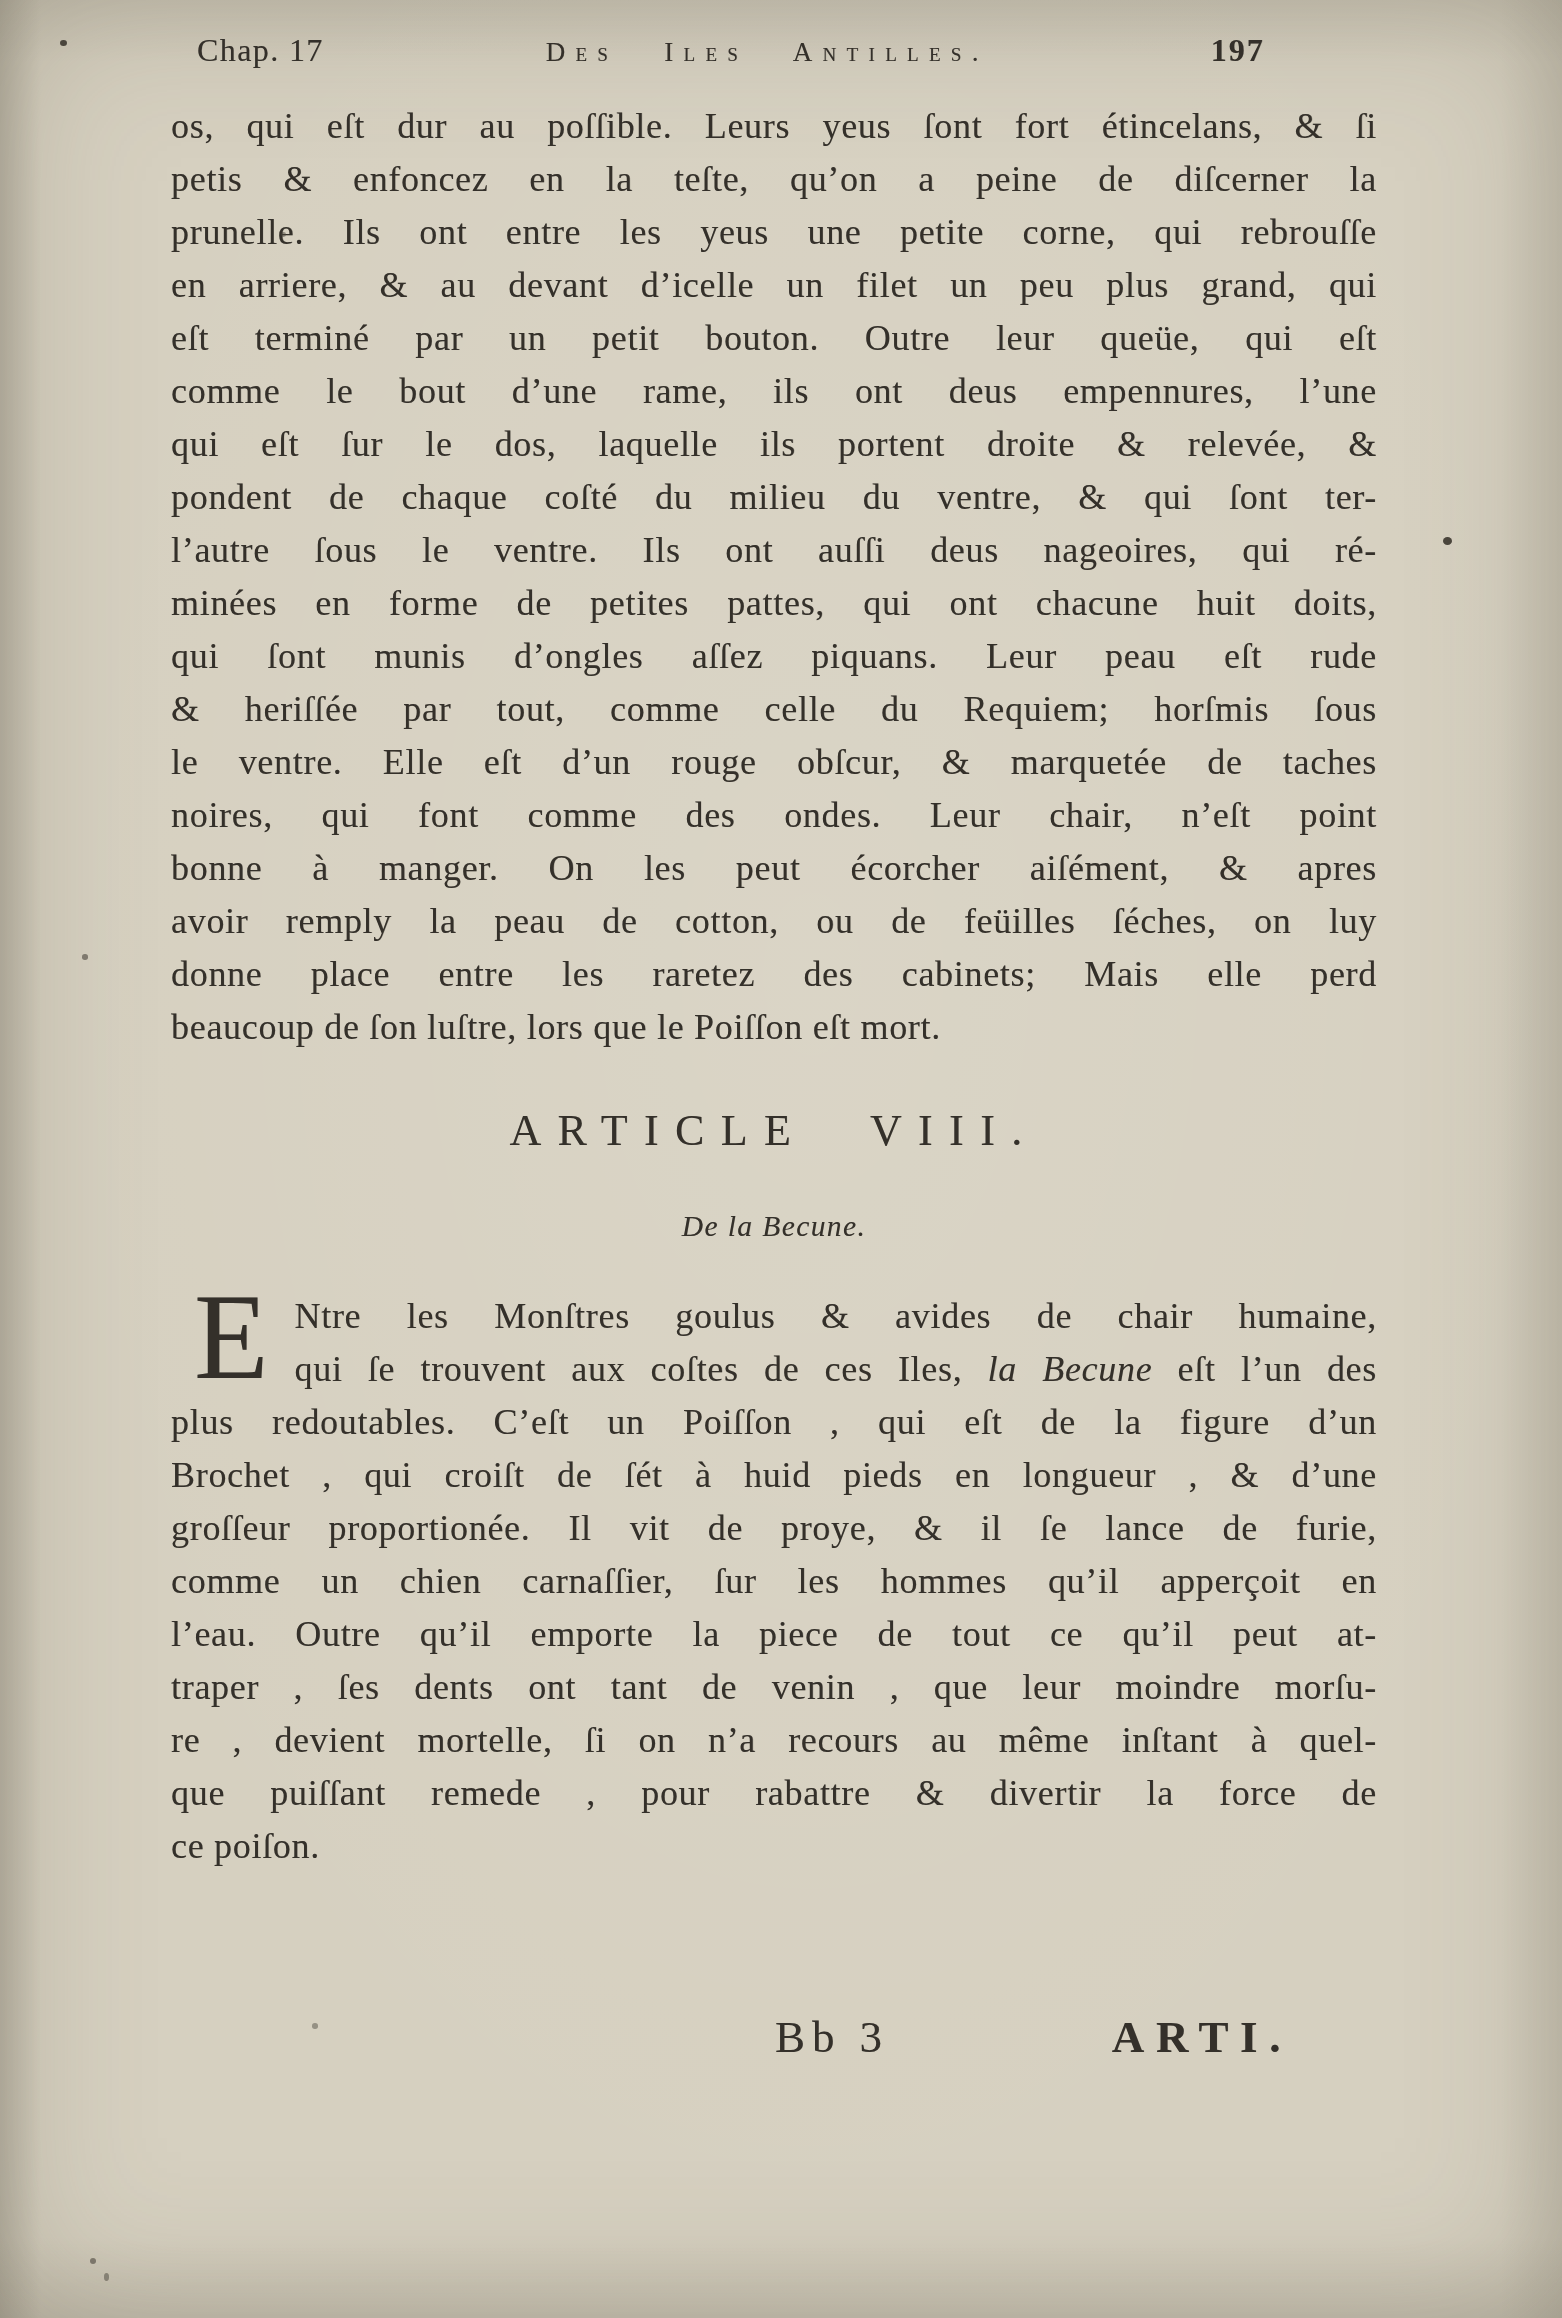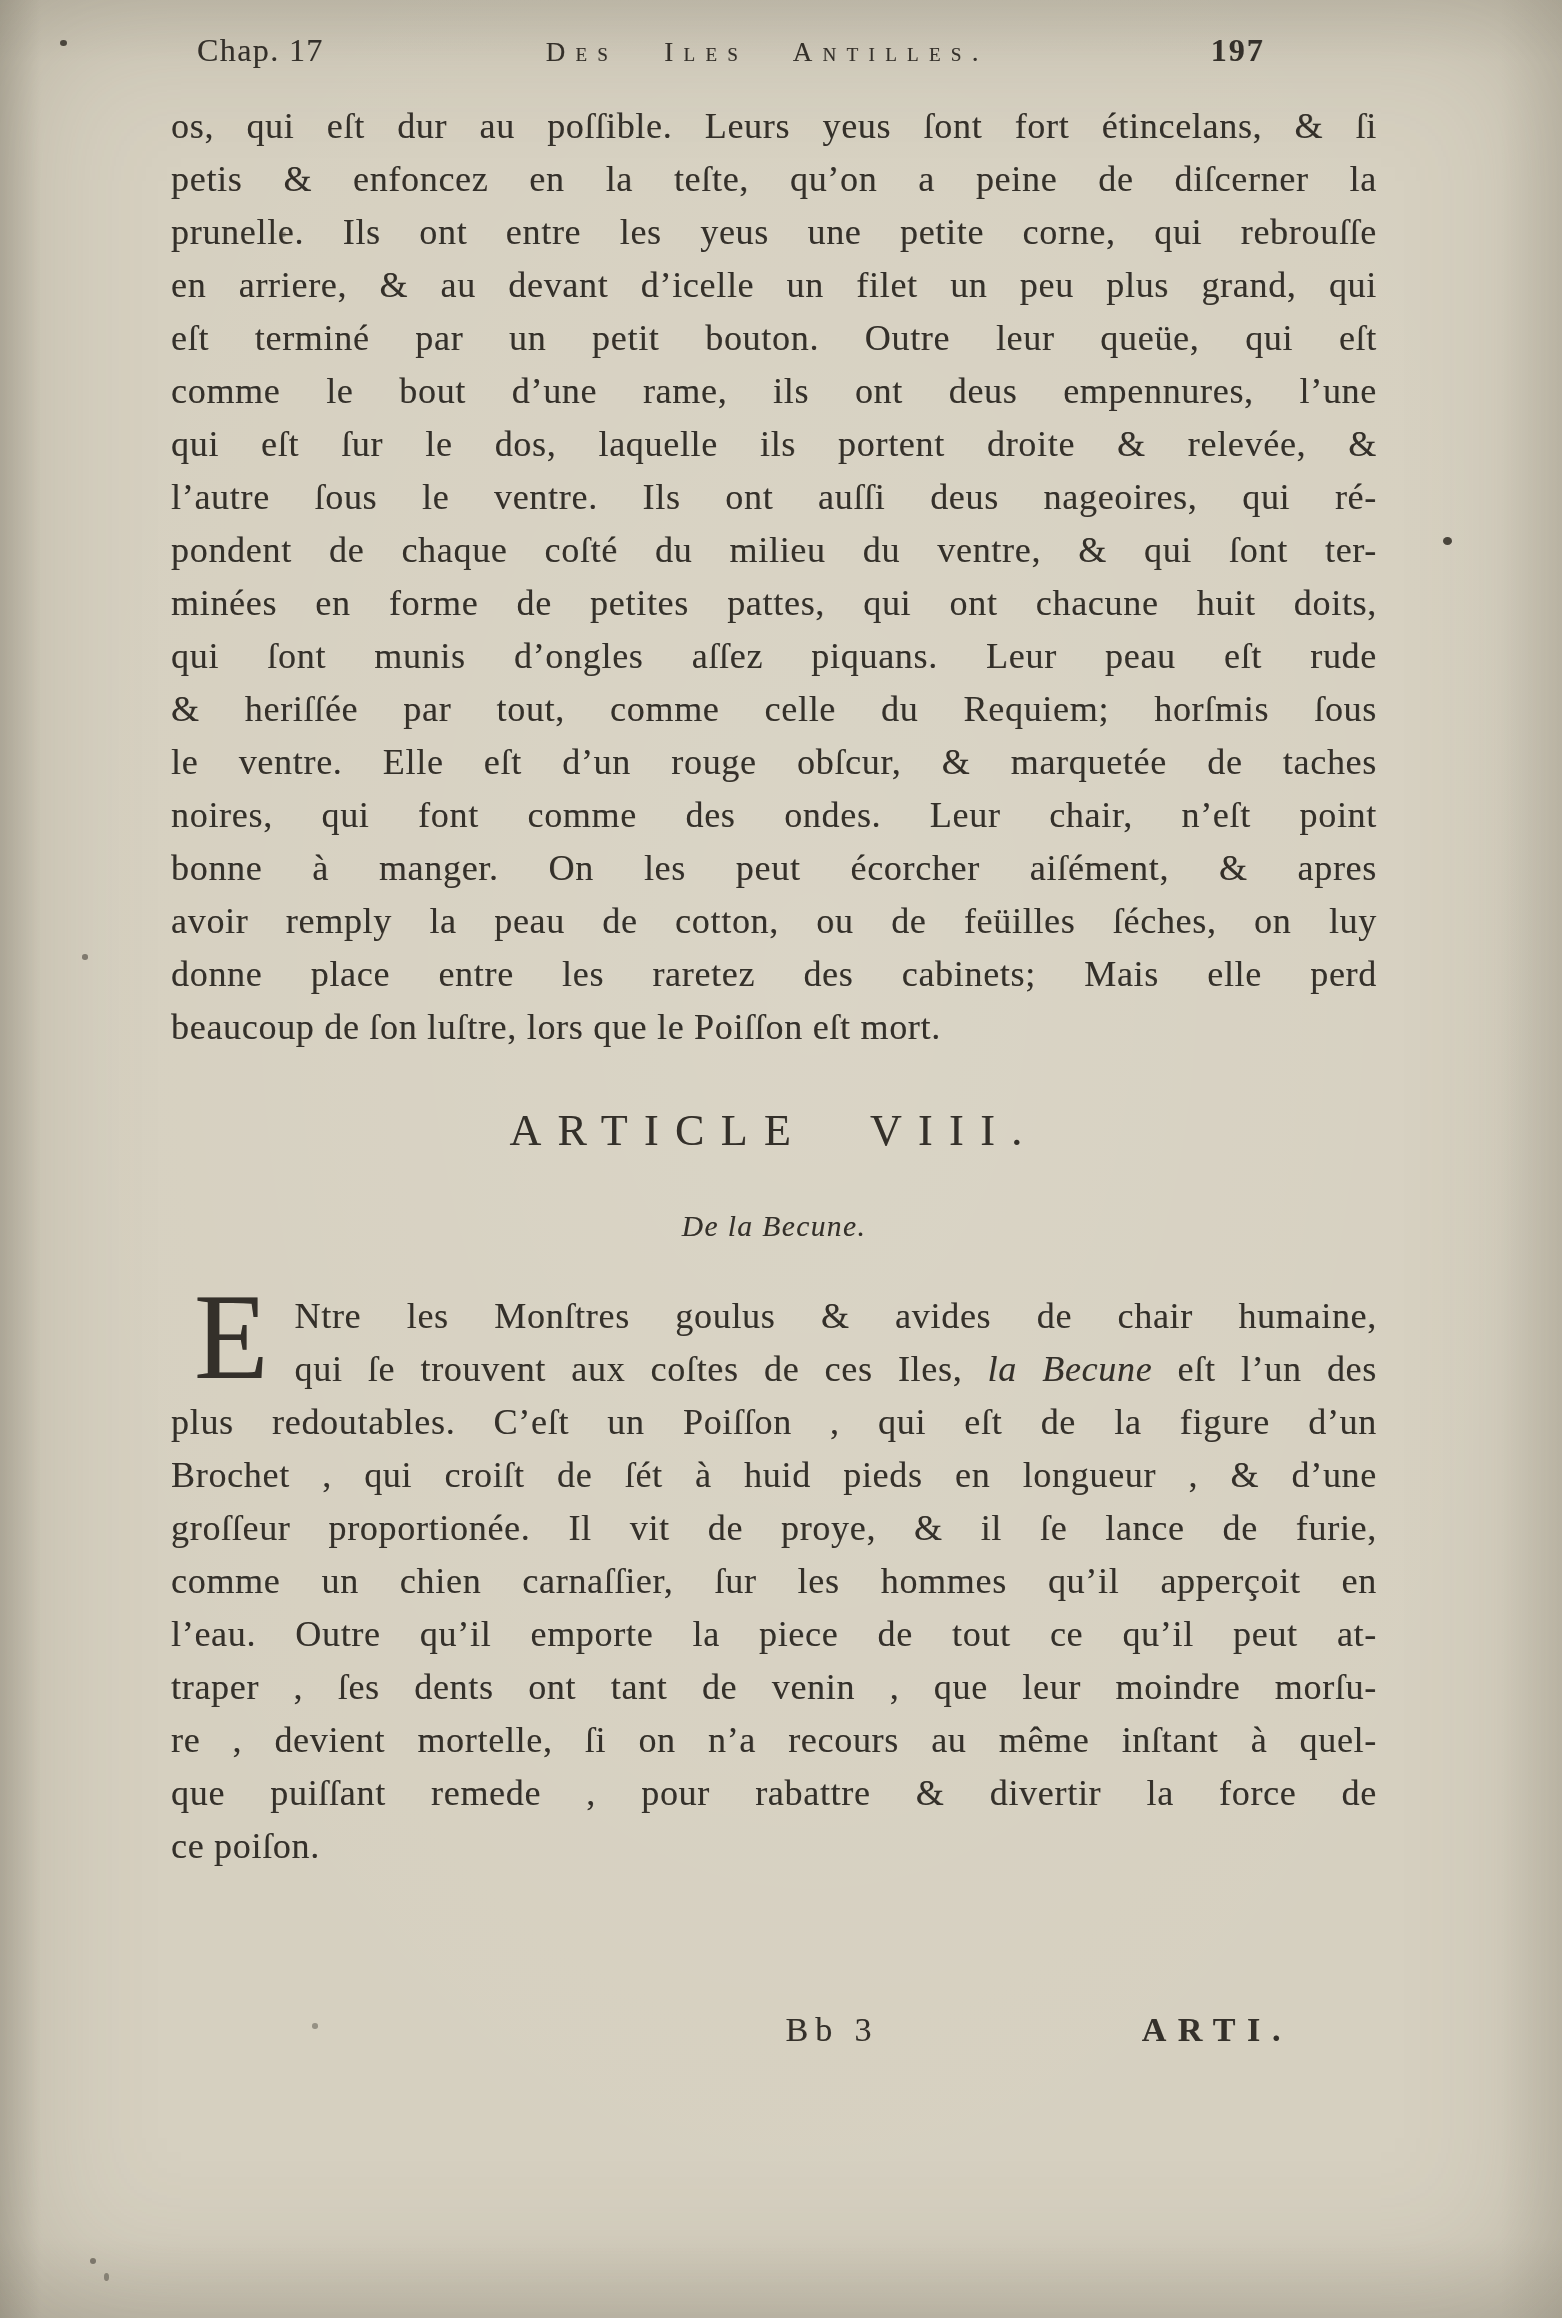--- a/index.html
+++ b/index.html
@@ -55,21 +55,21 @@
   .dropcap {
     display:block; flex:0 0 auto;
     font-size:122px; line-height:1; height:92px;
     position:relative; top:-13.7px;
     margin:0 26px 0 23px;
     overflow:visible;
   }
   .dc-lines { flex:1 1 auto; min-width:0; }
   .it { font-style:italic; }
 
-  .page-foot { position:absolute; top:2011px; left:171px; width:1206px; height:55px; font-size:34px; }
+  .page-foot { position:absolute; top:2011px; left:171px; width:1206px; height:55px; font-size:45px; }
   .signature { position:absolute; left:calc(50% + 58px); transform:translateX(-50%); letter-spacing:6.9px; }
   .catchword { position:absolute; right:85px; letter-spacing:11.6px;font-weight:bold; }
 
   .speck { position:absolute; background:#4a453c; border-radius:50%; }
 </style>
 </head>
 <body>
 
 <div class="page">
 
@@ -82,22 +82,22 @@
   <main class="text-block">
 
     <div class="para">
       <div class="line">os, qui eſt dur au poſſible.  Leurs yeus ſont fort étincelans, &amp; ſi</div>
       <div class="line">petis &amp; enfoncez en la teſte,  qu’on a peine de diſcerner la</div>
       <div class="line">prunelle.  Ils ont entre les yeus une petite corne, qui rebrouſſe</div>
       <div class="line">en arriere, &amp; au devant d’icelle un filet un peu plus grand, qui</div>
       <div class="line">eſt terminé par un petit bouton.  Outre leur queüe,  qui eſt</div>
       <div class="line">comme le bout d’une rame,  ils ont deus empennures, l’une</div>
       <div class="line">qui eſt ſur le dos,  laquelle ils portent droite &amp; relevée,  &amp;</div>
+      <div class="line">pondent de chaque coſté du milieu du ventre, &amp; qui ſont ter-</div>
       <div class="line">l’autre ſous le ventre.  Ils ont auſſi deus nageoires,  qui ré-</div>
-      <div class="line">pondent de chaque coſté du milieu du ventre, &amp; qui ſont ter-</div>
       <div class="line">minées en forme de petites pattes, qui ont chacune huit doits,</div>
       <div class="line">qui ſont munis d’ongles aſſez piquans.  Leur peau eſt rude</div>
       <div class="line">&amp; heriſſée par tout, comme celle du Requiem;  horſmis ſous</div>
       <div class="line">le ventre.  Elle eſt d’un rouge obſcur, &amp; marquetée de taches</div>
       <div class="line">noires,  qui font comme des ondes.  Leur chair,  n’eſt point</div>
       <div class="line">bonne à manger.  On les peut écorcher aiſément,  &amp; apres</div>
       <div class="line">avoir remply la peau de cotton, ou de feüilles ſéches, on luy</div>
       <div class="line">donne place entre les raretez des cabinets;  Mais elle perd</div>
       <div class="line last">beaucoup de ſon luſtre, lors que le Poiſſon eſt mort.</div>
     </div>

